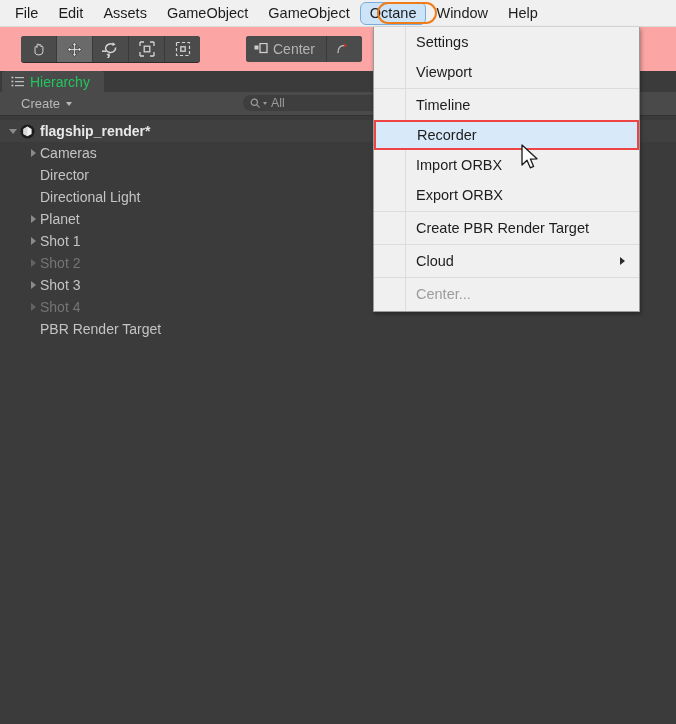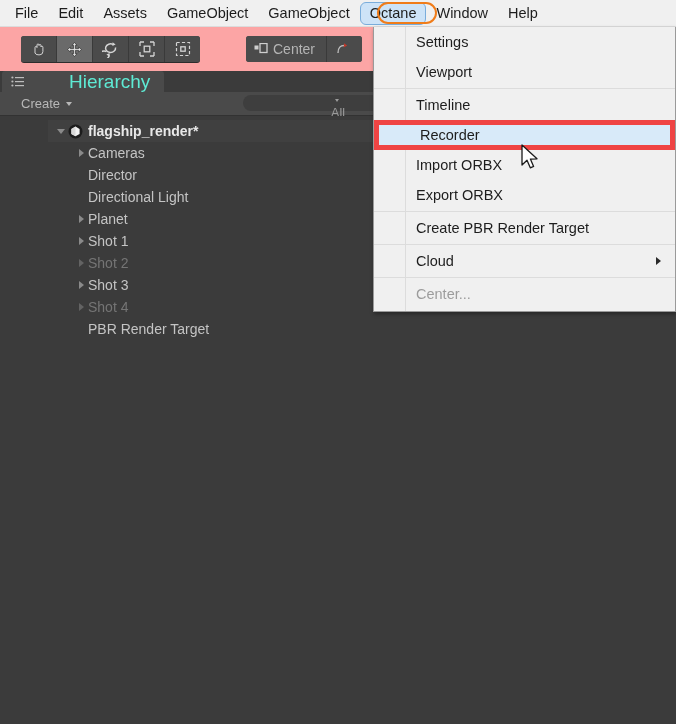--- a/index.html
+++ b/index.html
@@ -150,23 +150,22 @@
     border-top-left-radius: 3px;
     border-top-right-radius: 3px;
     display: flex;
     align-items: center;
     gap: 6px;
     padding: 0 14px 0 9px;
     box-sizing: border-box;
     cursor: default;
   }
   #tab-hierarchy .tab-label {
-    font-size: 19px;
-    color: #5eead4;
-    margin-left: 39px;
+    font-size: 14px;
+    color: #22c55e;
   }
   #toolrow {
     position: relative;
     height: 23px;
     background: #4a4a4a;
     display: flex;
     align-items: center;
     border-bottom: 1px solid #323232;
   }
   #create-btn {
@@ -187,42 +186,40 @@
     top: 3px;
     width: 190px;
     height: 16px;
     background: #3e3e3e;
     border-radius: 8px;
     display: flex;
     align-items: center;
     padding: 0 7px;
     box-sizing: border-box;
     gap: 4px;
-    flex-direction: column;
   }
   #search-box .ph {
     font-size: 12.5px;
     color: #9b9b9b;
   }
 
   
   #tree {
     position: relative;
     padding-top: 4px;
     background: #3b3b3b;
   }
   .row {
     height: 22px;
     display: flex;
     align-items: center;
     font-size: 14px;
     color: #c4c4c4;
     cursor: default;
     white-space: nowrap;
-    margin-left: 48px;
   }
   .row.scene {
     color: #e8e8e8;
     font-weight: bold;
     background: #404040;
   }
   .row.dim { color: #757575; }
   .tw {
     width: 14px;
     display: flex;
@@ -243,21 +240,21 @@
     border-left: 4px solid transparent;
     border-right: 4px solid transparent;
   }
   .unity-logo { margin-right: 5px; display: flex; }
 
   
   #octane-menu {
     position: absolute;
     left: 373px;
     top: 27px;
-    width: 303px;
+    width: 267px;
     background: #f0f0f0;
     border: 1px solid #9a9a9a;
     border-top: none;
     box-sizing: border-box;
     z-index: 50;
     box-shadow: 1px 2px 4px rgba(0,0,0,0.35);
     padding-bottom: 2px;
   }
   #octane-menu .gutter {
     position: absolute;
@@ -274,21 +271,21 @@
     padding-left: 42px;
     padding-right: 12px;
     font-size: 14.5px;
     color: #1d1d1d;
     cursor: default;
     box-sizing: border-box;
   }
   .mi.disabled { color: #9c9c9c; }
   .mi.selected {
     background: #d8eaf9;
-    border: 5px solid #ef4444;
+    border: 2px solid #ef4444;
     padding-left: 41px;
   }
   .mi .sub-arrow {
     position: absolute;
     right: 14px;
     top: 50%;
     margin-top: -4px;
     width: 0; height: 0;
     border-left: 5px solid #2a2a2a;
     border-top: 4px solid transparent;

